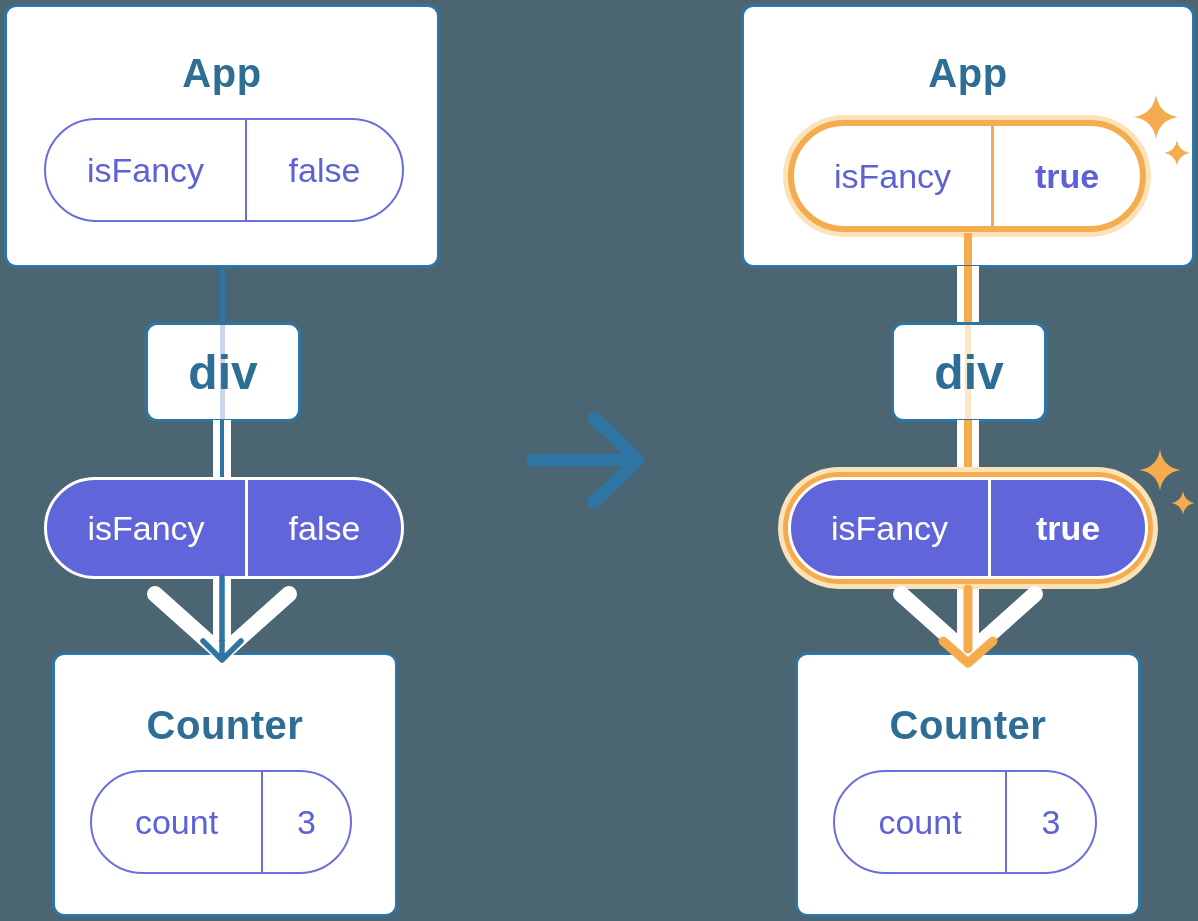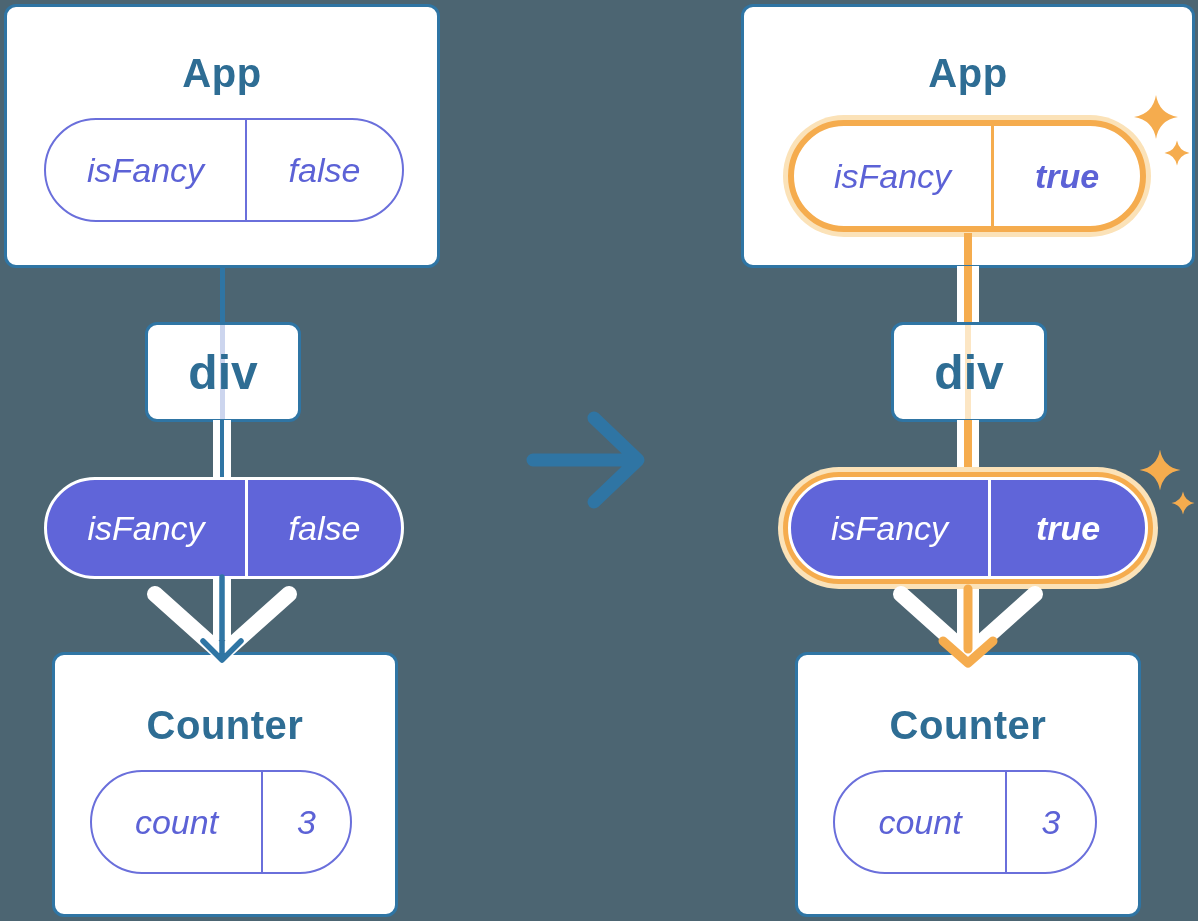--- a/index.html
+++ b/index.html
@@ -36,21 +36,20 @@
     display:flex;align-items:center;justify-content:center;
     color:var(--title-blue);font-size:48px;font-weight:600;
   }
   .pill{
     position:absolute;display:flex;box-sizing:border-box;
     border-radius:999px;overflow:hidden;font-size:34px;
   }
   .pill .cell{
     display:flex;align-items:center;justify-content:center;
     box-sizing:border-box;
-    font-style:italic;
   }
   .pill .cell.grow{flex:1;}
   .pill.outline-purple{
     background:#fff;border:2.5px solid var(--purple-outline);
     color:var(--purple-text);
   }
   .pill.outline-purple .cell.first{border-right:2.5px solid var(--purple-outline);}
   .pill.state-highlight{
     background:#fff;border:6px solid var(--orange);
     color:var(--purple-text);

